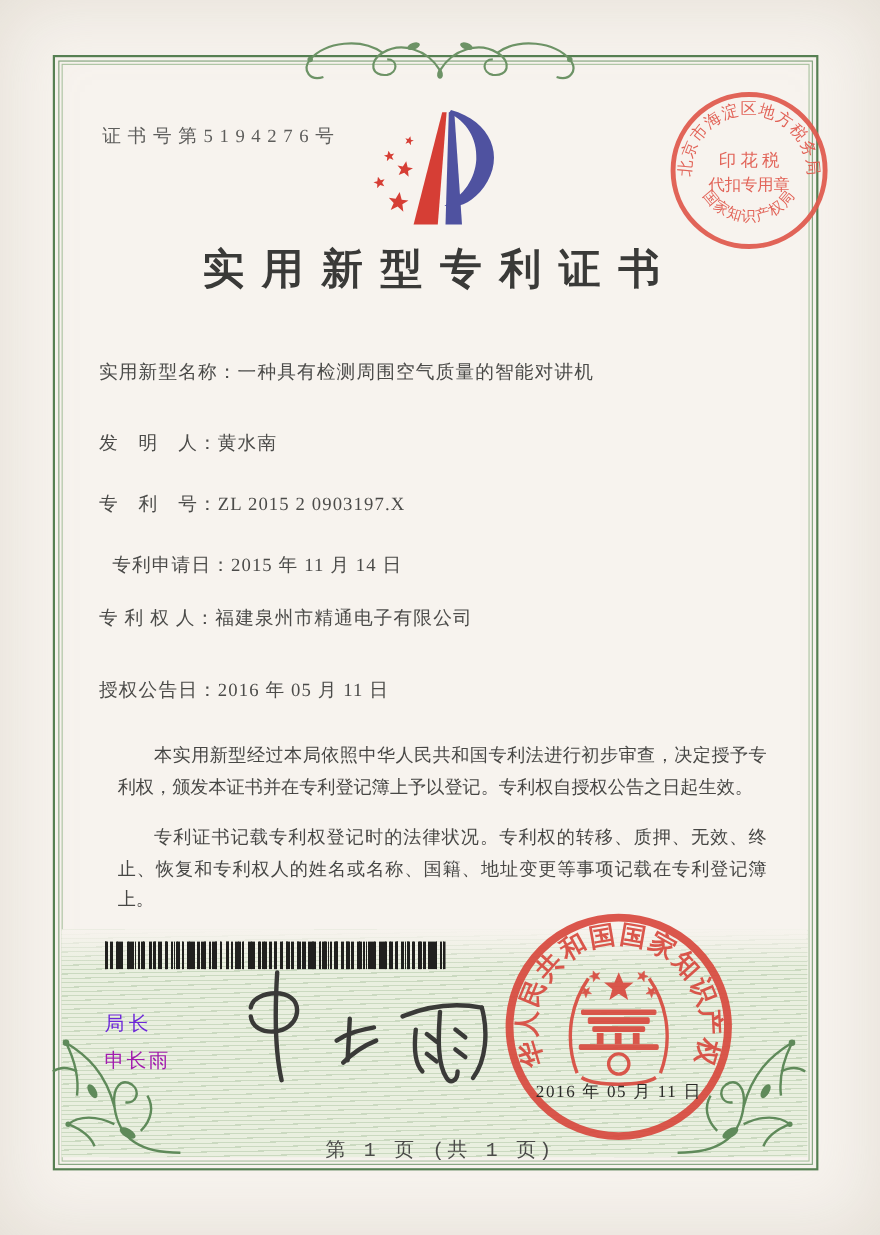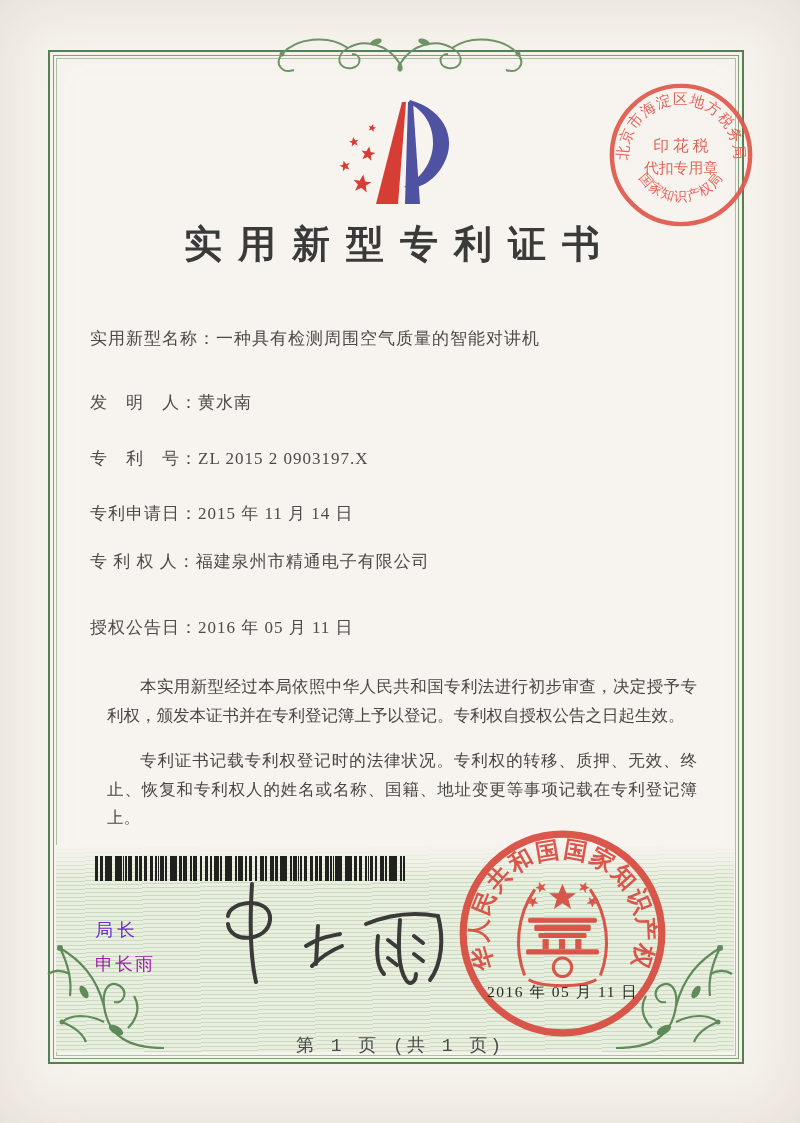--- a/index.html
+++ b/index.html
@@ -28,21 +28,21 @@
   .logo{position:absolute;left:328px;top:90px;z-index:5;}
   .tax-stamp{position:absolute;left:602px;top:76px;z-index:6;opacity:.92;}
   .doc-title{position:absolute;left:0;right:0;top:219px;text-align:center;font-size:38px;
              letter-spacing:16px;font-weight:600;color:#3a3a38;z-index:5;}
   
   .fields{position:absolute;left:90px;top:0;width:640px;z-index:5;font-size:17px;color:#4b4b49;}
   .field-row{position:absolute;left:0;white-space:nowrap;letter-spacing:1px;}
   .field-row:nth-of-type(1){top:327px;}
   .field-row:nth-of-type(2){top:391px;}
   .field-row:nth-of-type(3){top:447px;}
-  .field-row:nth-of-type(4){top:502px;}
+  .field-row:nth-of-type(4){top:502px;margin-left:12px;}
   .field-row:nth-of-type(5){top:550px;}
   .field-row:nth-of-type(6){top:616px;}
   
   .body-text{position:absolute;left:90px;top:656px;width:624px;z-index:5;
              font-size:16.5px;line-height:28.5px;color:#474745;text-align:justify;}
   .body-text p{margin:17px;text-indent:2em;}
   
   .barcode{position:absolute;left:95px;top:856px;width:310px;height:25px;z-index:5;
     background:
       repeating-linear-gradient(90deg,#20201e 0 2px,transparent 2px 5px),
@@ -114,20 +114,21 @@
       <path d="M98,38 C106,34 114,34 120,38"></path>
     </g>
     <g fill="#5f8a5a">
       <circle cx="108" cy="12" r="3"></circle>
         <circle cx="106" cy="86" r="2.5"></circle>
       <ellipse cx="52" cy="94" rx="8" ry="4" transform="rotate(-30 52 94)"></ellipse>
       <ellipse cx="84" cy="56" rx="7" ry="3.5" transform="rotate(-60 84 56)"></ellipse>
     </g>
   </svg>
 
+  <div class="cert-no">证书号第5194276号</div>
 
   <svg class="logo" width="150" height="118" viewBox="0 0 150 118">
     <defs>
       <polygon id="star" points="0,-10 2.94,-3.09 9.51,-3.09 4.19,1.18 6.12,8.09 0,4 -6.12,8.09 -4.19,1.18 -9.51,-3.09 -2.94,-3.09"></polygon>
     </defs>
 
     <path d="M82,10 C118,20 132,52 112,80 C100,96 86,100 76,97 C94,88 104,72 105,55 C106,36 96,20 80,13 Z" fill="#4f52a0"></path>
 
     <polygon points="80,12 85,12 92,114 77,114" fill="#4f52a0"></polygon>
 

